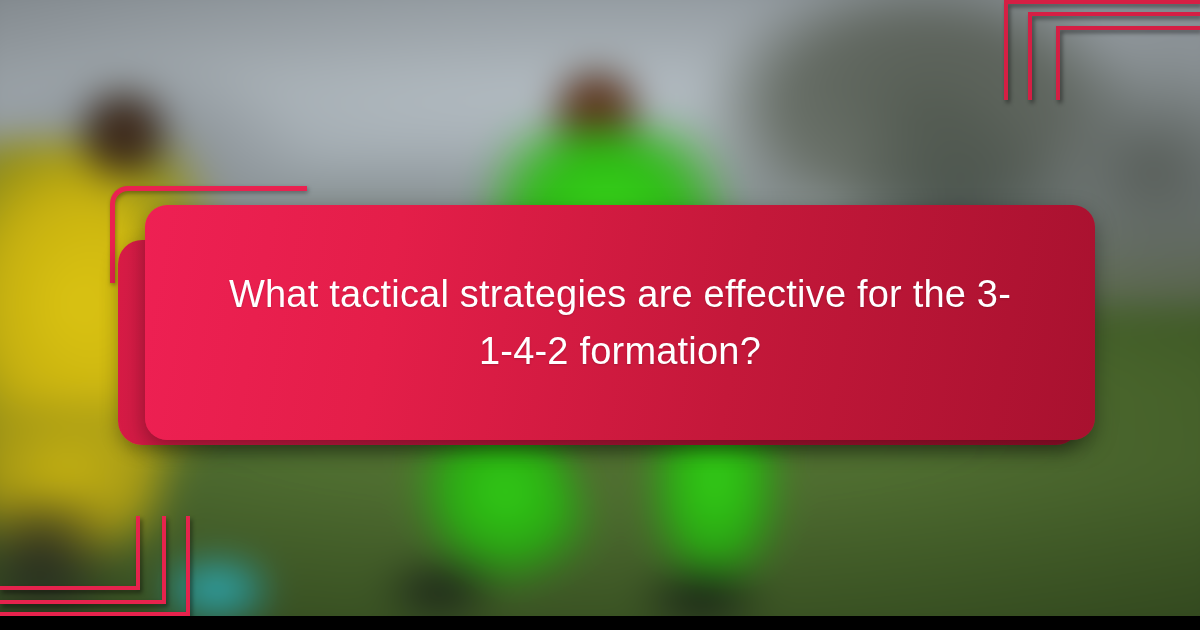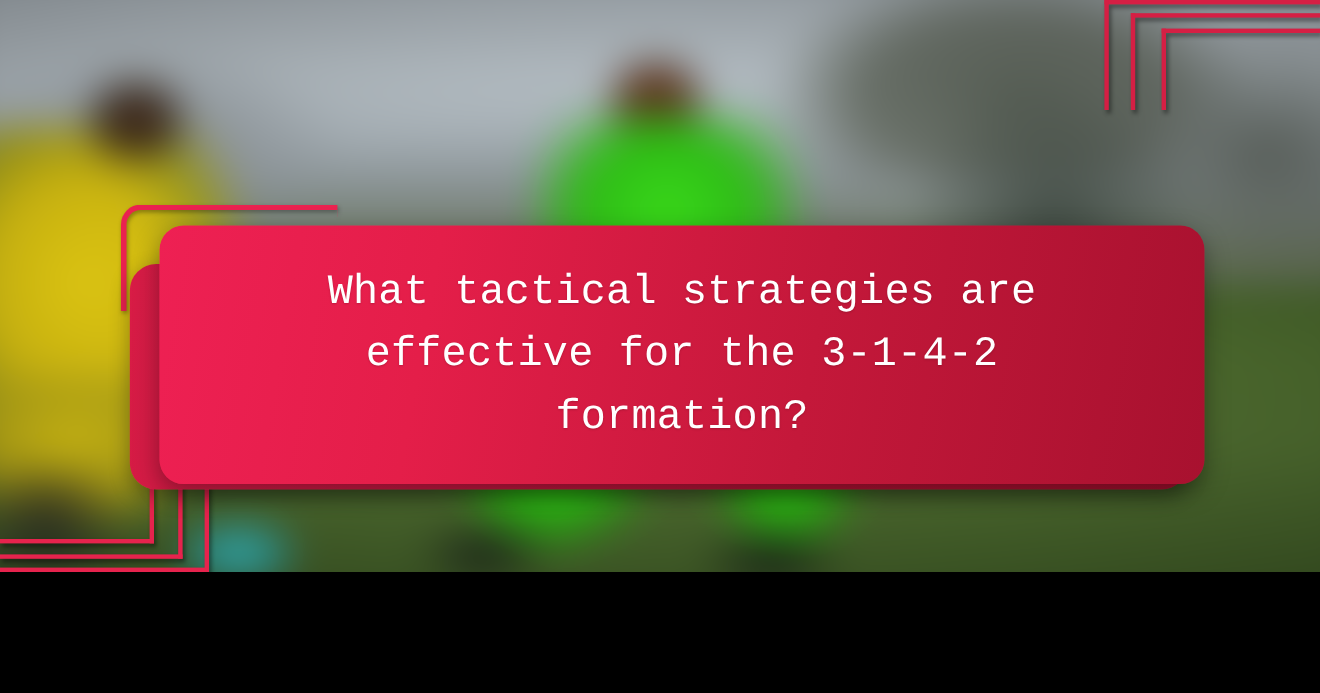--- a/index.html
+++ b/index.html
@@ -3,23 +3,23 @@
 <meta charset="utf-8">
 <style>
   html, body {
     margin: 0;
     padding: 0;
     background: #000;
   }
   #stage {
     position: relative;
     width: 1200px;
-    height: 520px;
+    height: 616px;
     overflow: hidden;
-    font-family: Liberation Mono, monospace;
+    font-family: Liberation Sans, sans-serif;
   }
 
   
   #bg-photo {
     position: absolute;
     inset: -40px;
     filter: blur(18px) saturate(1.05);
   }
   .bg-layer { position: absolute; inset: 0; }
 

